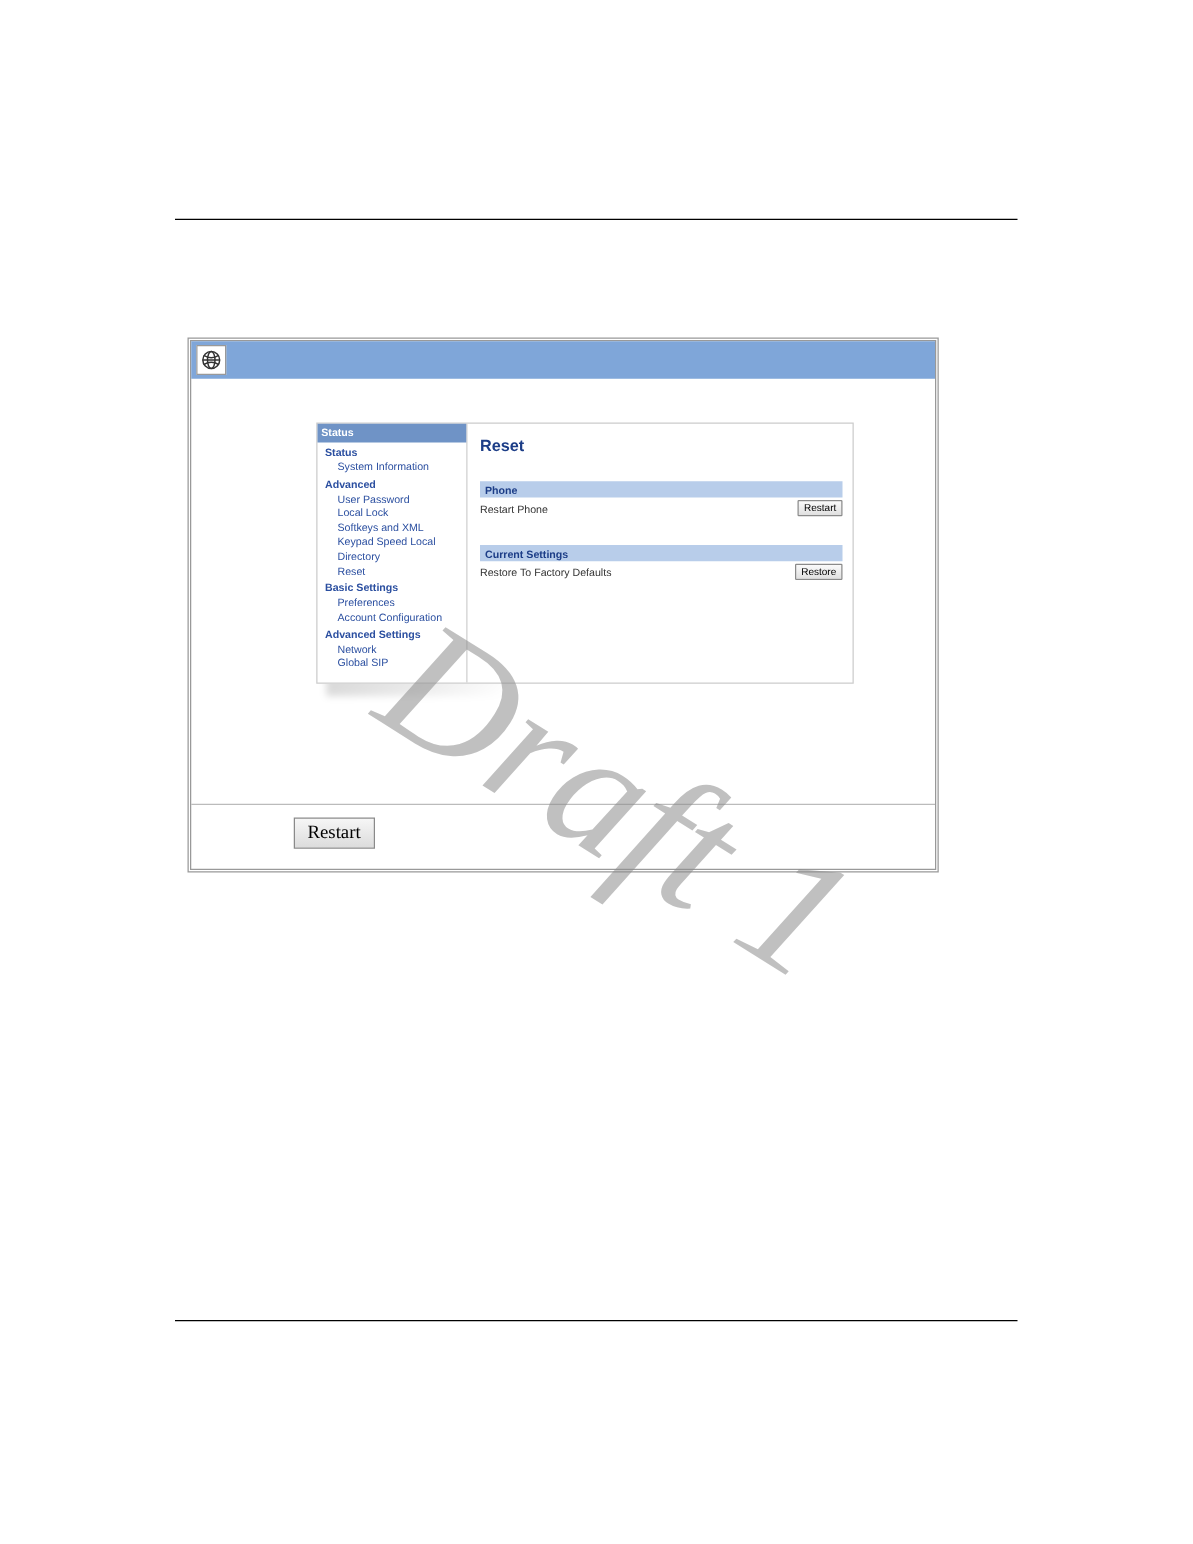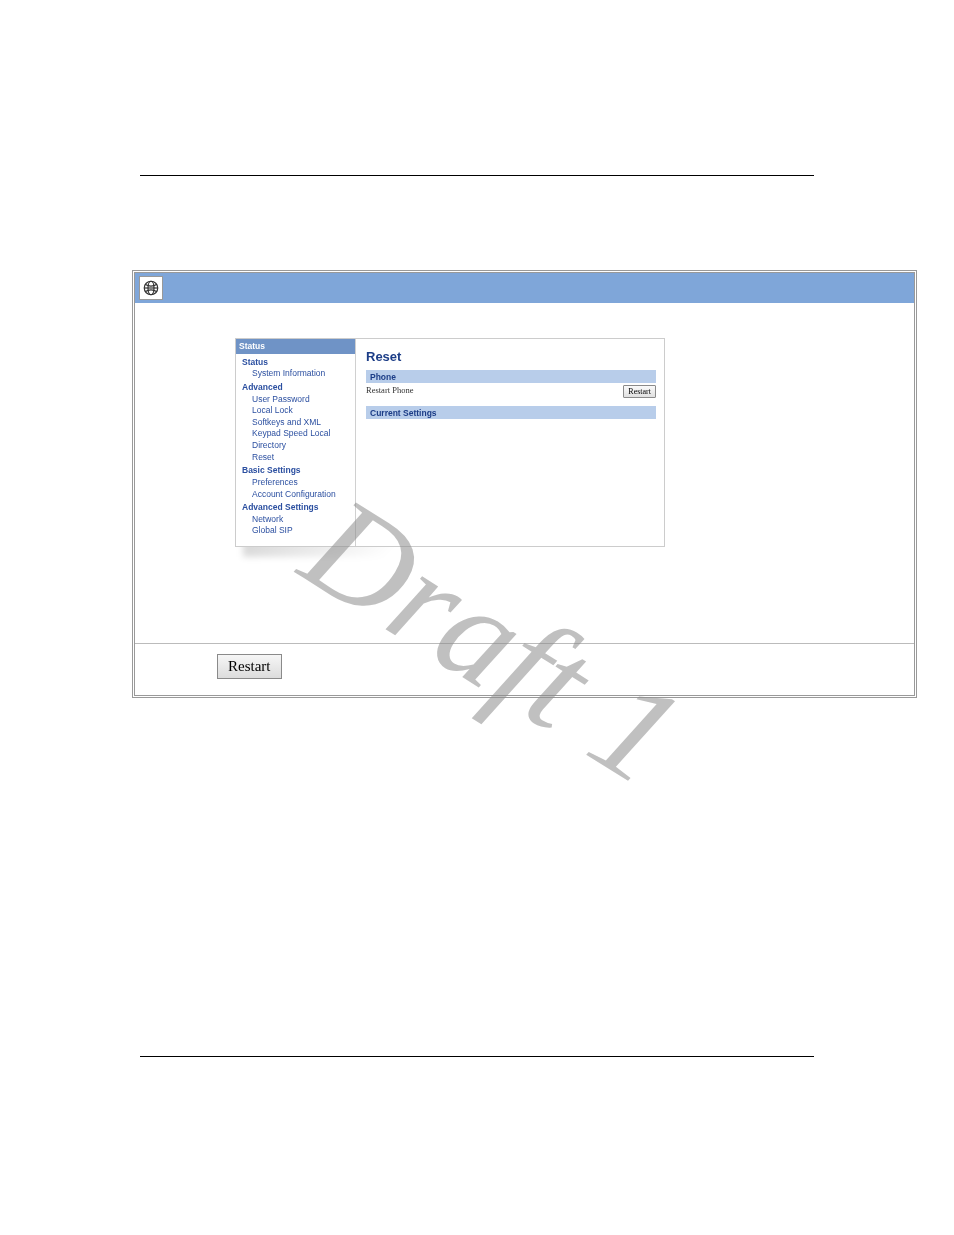--- a/index.html
+++ b/index.html
@@ -24,23 +24,23 @@
   }
   .bottom-rule {
     position: absolute;
     left: 140px; right: 140px;
     bottom: 178px;
     border-top: 1.5px solid #000;
   }
   
   .panel {
     position: absolute;
-    left: 132px;
+    left: 150px;
     top: 270px;
-    width: 785px;
+    width: 601px;
     border: 3px double #999;
     background: #fff;
   }
   .panel-header {
     background: #7fa6d9;
     height: 30px;
     display: flex;
     align-items: center;
     padding-left: 4px;
   }
@@ -114,30 +114,29 @@
     font-weight: bold;
     color: #1c3d87;
     margin-bottom: 6px;
   }
   .bluebar {
     background: #b8cdea;
     color: #1c3d87;
     font-weight: bold;
     font-size: 8.5px;
     padding: 1.5px 4px;
-    margin-top: 6px;
+    margin-top: 21px;
   }
   .row {
     display: flex;
-    align-items: flex-start;
+    align-items: center;
     justify-content: space-between;
     padding: 2px 0;
     font-size: 8.5px;
     color: #333;
-    font-family: Liberation Serif, serif;
   }
   .minibtn {
     font-size: 8px;
     padding: 1px 4px;
     border: 1px solid #8a8a8a;
     background: linear-gradient(#fafafa,#e0e0e0);
     border-radius: 1px;
     cursor: pointer;
     font-family: inherit;
   }
@@ -218,20 +217,24 @@
           <div class="content">
             <h2>Reset</h2>
 
             <div class="bluebar">Phone</div>
             <div class="row">
               <span>Restart Phone</span>
               <button class="minibtn">Restart</button>
             </div>
 
             <div class="bluebar">Current Settings</div>
+            <div class="row">
+              <span>Restore To Factory Defaults</span>
+              <button class="minibtn">Restore</button>
+            </div>
           </div>
         </div>
       </div>
     </div>
 
     <div class="restart-cell">
       <button class="big-btn">Restart</button>
     </div>
   </div>
 

